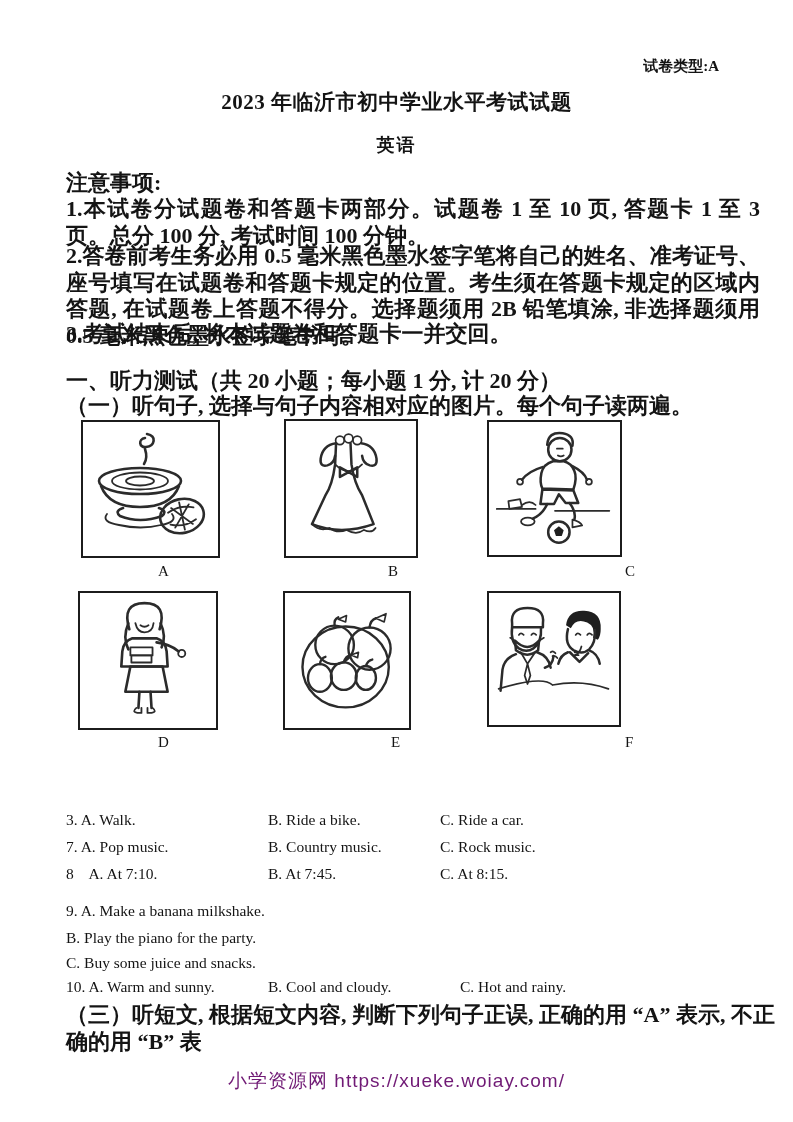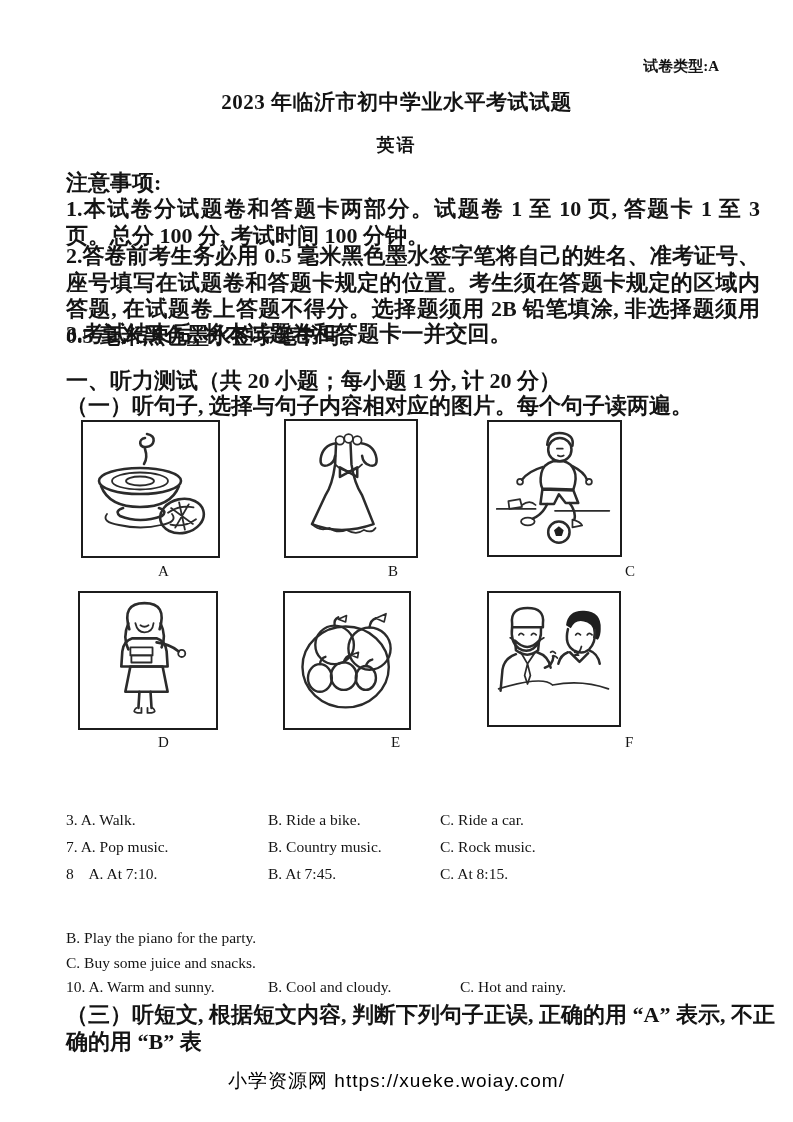--- a/index.html
+++ b/index.html
@@ -18,21 +18,21 @@
   .para{width:694px;text-align:justify;}
   .en{font-size:15.5px;}
   .pre{white-space:pre;}
   .picbox{border:2px solid #1c1c1c;background:#fff;}
   .picbox svg{width:100%;height:100%;display:block;}
   .plabel{font-size:15px;}
   .optrow{left:66px;width:700px;}
   .optrow .c1{position:absolute;left:0;top:0;}
   .optrow .c2{position:absolute;left:182px;top:0;margin-left:20px;}
   .optrow .c3{position:absolute;left:374px;top:0;}
-  .footer{font-family:"Liberation Sans","DejaVu Sans",sans-serif;color:#000000;font-size:19px;letter-spacing:1px;}
+  .footer{font-family:"Liberation Sans","DejaVu Sans",sans-serif;color:#701a75;font-size:19px;letter-spacing:1px;}
   .ink{stroke:#2b2b2b;stroke-width:2.6;fill:none;stroke-linecap:round;stroke-linejoin:round;}
   .ink-thin{stroke:#2b2b2b;stroke-width:1.8;fill:none;stroke-linecap:round;stroke-linejoin:round;}
   .fillink{fill:#1f1f1f;stroke:none;}
 </style>
 </head>
 <body>
 
 <div class="page">
 
   <div class="abs papertype b" style="top:57px;right:74px;">试卷类型:A</div>
@@ -167,20 +167,21 @@
     <span class="c1 pre">7. A. Pop music.</span>
     <span class="c2 pre">B. Country music.</span>
     <span class="c3 pre">C. Rock music.</span>
   </div>
   <div class="abs en optrow" style="top:865px;">
     <span class="c1 pre">8    A. At 7:10.</span>
     <span class="c2 pre">B. At 7:45.</span>
     <span class="c3 pre">C. At 8:15.</span>
   </div>
 
+  <div class="abs en pre" style="top:902px;left:66px;">9. A. Make a banana milkshake.</div>
   <div class="abs en pre" style="top:929px;left:66px;">B. Play the piano for the party.</div>
   <div class="abs en pre" style="top:954px;left:66px;">C. Buy some juice and snacks.</div>
 
   <div class="abs en optrow" style="top:978px;">
     <span class="c1 pre">10. A. Warm and sunny.</span>
     <span class="c2 pre">B. Cool and cloudy.</span>
     <span class="c3 pre" style="left:394px;">C. Hot and rainy.</span>
   </div>
 
   <div class="abs cn b" style="top:1002px;left:66px;">（三）听短文, 根据短文内容, 判断下列句子正误, 正确的用 “A” 表示, 不正确的用 “B” 表</div>

